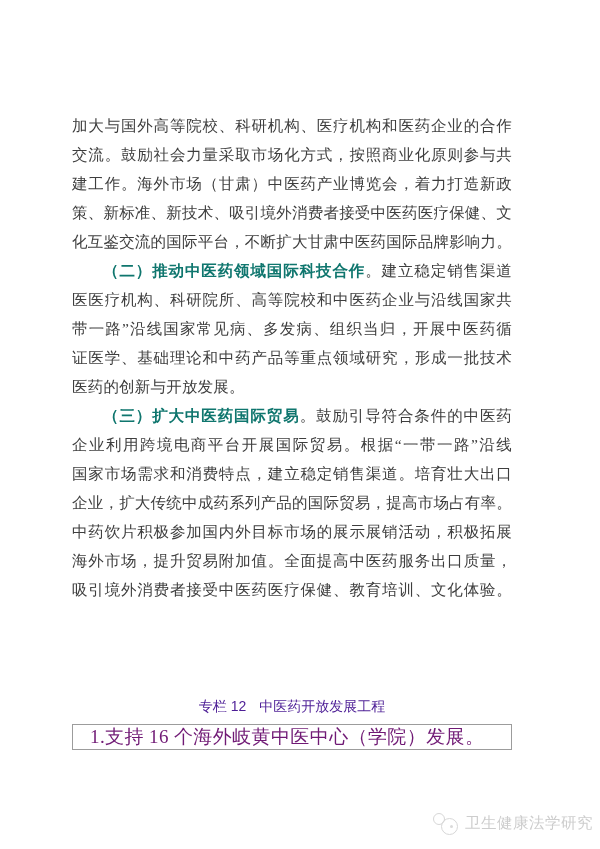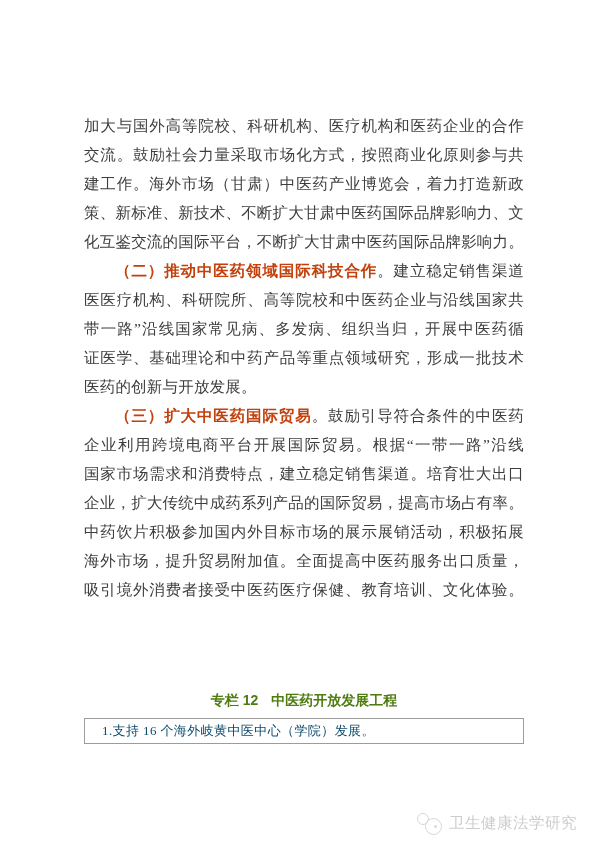--- a/index.html
+++ b/index.html
@@ -9,63 +9,64 @@
     font-family: "Liberation Serif", "DejaVu Serif", serif;
     overflow: hidden;
   }
   .page {
     position: relative;
     width: 600px; height: 849px;
     background: #ffffff;
   }
   .content {
     position: absolute;
-    left: 84px; top: 111px;
+    left: 72px; top: 111px;
     width: 440px;
   }
   .line {
     height: 29px;
     line-height: 29px;
     font-size: 15.5px;
     color: #3e3e3e;
     text-align: justify;
     text-align-last: justify;
     text-justify: inter-character;
     letter-spacing: 0.2px;
     white-space: nowrap;
     overflow: visible;
   }
   .line.noj { text-align-last: left; }
   .line.ind { text-indent: 31px; }
-  .seg.bold { font-weight: 700; color: #c2410c; }
+  .seg.bold { font-weight: 700; color: #0f766e; }
   .panel-heading {
+    margin-top: 6px;
     height: 18px; line-height: 18px;
     text-align: center;
     font-family: "Liberation Sans", "DejaVu Sans", sans-serif;
-    font-weight: 700;
+    font-weight: 400;
     font-size: 14px;
-    color: #4d7c0f;
+    color: #4c1d95;
   }
   .panel-heading .gap { display: inline-block; width: 13px; }
   .panel-box {
     margin-top: 9px;
     border: 1px solid #9c9c9c;
     background: #ffffff;
   }
   .panel-item {
     height: 24px; line-height: 24px;
     padding-left: 17px;
-    font-size: 13px;
-    color: #0c4a6e;
+    font-size: 19px;
+    color: #701a75;
     letter-spacing: 0.4px;
     white-space: nowrap;
   }
   .watermark {
     position: absolute;
-    top: 810px; right: 23px;
+    top: 810px; right: 7px;
     height: 26px;
     display: flex;
     align-items: center;
     gap: 6px;
   }
   .wm-logo { position: relative; width: 26px; height: 26px; }
   .wm-logo .ear {
     position: absolute; left: 0; top: 3px;
     width: 10px; height: 10px;
     border: 1.6px solid #d7d7d7;
@@ -94,21 +95,21 @@
 </head>
 <body>
 
 <div class="page">
 
   <div class="content">
 
   <div class="line"><span class="seg">加大与国外高等院校、科研机构、医疗机构和医药企业的合作</span></div>
       <div class="line"><span class="seg">交流。鼓励社会力量采取市场化方式，按照商业化原则参与共</span></div>
       <div class="line"><span class="seg">建工作。海外市场（甘肃）中医药产业博览会，着力打造新政</span></div>
-      <div class="line"><span class="seg">策、新标准、新技术、不断扩大甘肃中医药国际品牌影响力、文</span></div>
+      <div class="line"><span class="seg">策、新标准、新技术、吸引境外消费者接受中医药医疗保健、文</span></div>
       <div class="line"><span class="seg">化互鉴交流的国际平台，不断扩大甘肃中医药国际品牌影响力。</span></div>
       <div class="line ind"><span class="seg bold">（二）推动中医药领域国际科技合作</span><span class="seg">。建立稳定销售渠道</span></div>
       <div class="line"><span class="seg">医医疗机构、科研院所、高等院校和中医药企业与沿线国家共</span></div>
       <div class="line"><span class="seg">带一路”沿线国家常见病、多发病、组织当归，开展中医药循</span></div>
       <div class="line"><span class="seg">证医学、基础理论和中药产品等重点领域研究，形成一批技术</span></div>
       <div class="line noj"><span class="seg">医药的创新与开放发展。</span></div>
       <div class="line ind"><span class="seg bold">（三）扩大中医药国际贸易</span><span class="seg">。鼓励引导符合条件的中医药</span></div>
       <div class="line"><span class="seg">企业利用跨境电商平台开展国际贸易。根据“一带一路”沿线</span></div>
       <div class="line"><span class="seg">国家市场需求和消费特点，建立稳定销售渠道。培育壮大出口</span></div>
       <div class="line"><span class="seg">企业，扩大传统中成药系列产品的国际贸易，提高市场占有率。</span></div>

